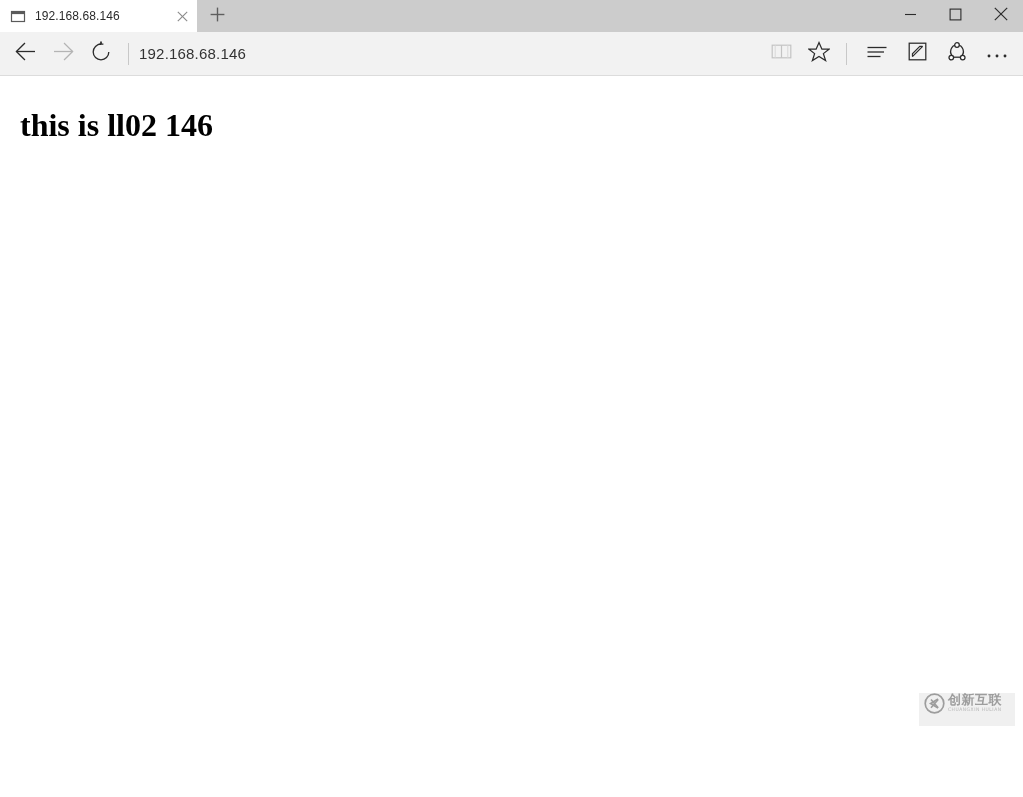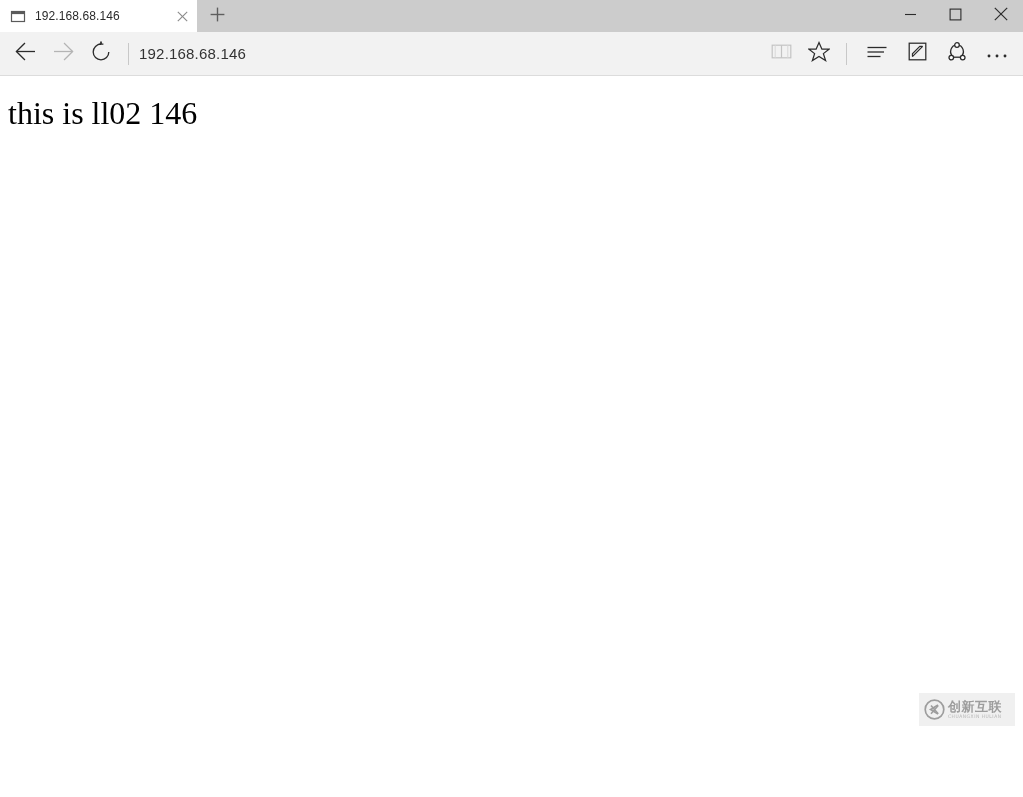--- a/index.html
+++ b/index.html
@@ -149,39 +149,39 @@
 
   
   .page-content {
     flex: 1 1 auto;
     background: #ffffff;
     position: relative;
     overflow: hidden;
   }
   .page-heading {
     font-family: "Liberation Serif", "DejaVu Serif", serif;
-    font-weight: normal;
+    font-weight: bold;
     font-size: 32px;
     line-height: 1.0;
     color: #000000;
-    margin: 0;
+    margin: 12px;
     padding: 21px 0 0 8px;
     letter-spacing: 0px;
   }
 
   
   .watermark {
     position: absolute;
     right: 8px;
     bottom: 7px;
     width: 96px;
     height: 33px;
     background: #f0f0f0;
     display: flex;
-    align-items: center;
+    align-items: flex-start;
     padding-left: 5px;
     box-sizing: border-box;
     opacity: 0.96;
   }
   .wm-logo {
     width: 21px;
     height: 21px;
     flex: 0 0 21px;
     margin-right: 3px;
   }

